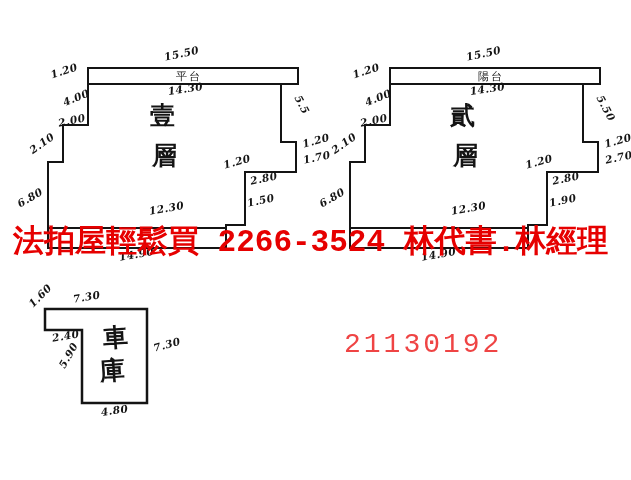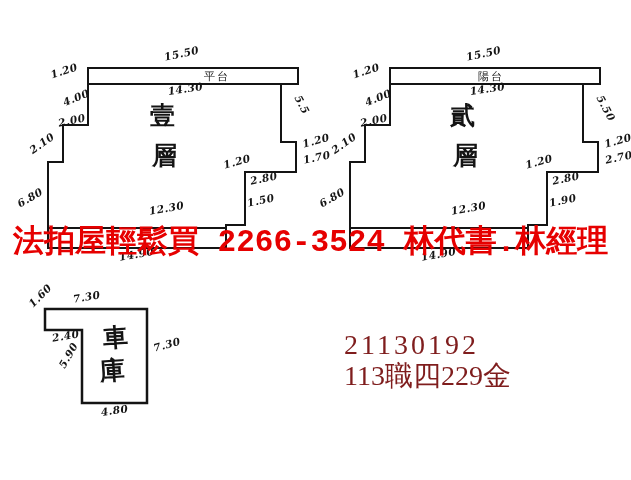--- a/index.html
+++ b/index.html
@@ -25,21 +25,21 @@
     position:absolute;font-family:"DejaVu Serif",serif;font-size:25px;
     font-weight:bold;color:#141414;line-height:1;transform:rotate(-4deg);
   }
   .banner{
     position:absolute;left:13px;top:220px;width:612px;
     font-family:"Liberation Sans",sans-serif;font-weight:bold;
     font-size:31px;color:#e60000;white-space:nowrap;letter-spacing:0px;
   }
   .footer{
     position:absolute;left:344px;top:330px;
-    font-family:Liberation Serif, serif;color:#7f1d1d;line-height:1.1;
+    font-family:Liberation Mono, monospace;color:#ef4444;line-height:1.1;
   }
   .footer .l1{font-size:28px;letter-spacing:3px;}
   .footer .l2{font-size:28px;letter-spacing:0px;}
 </style>
 </head>
 <body>
 
 <div class="canvas">
 
   <svg class="lines" width="631" height="480" viewBox="0 0 631 480">
@@ -53,21 +53,21 @@
     <rect x="390" y="68" width="210" height="16" fill="none" stroke="#141414" stroke-width="2"></rect>
 
     <path d="M390,84 L583,84 L583,142 L598,142 L598,172 L547,172 L547,225 L528,225 L528,248 L350,248 L350,162 L365,162 L365,125 L390,125 Z" fill="none" stroke="#141414" stroke-width="2"></path>
 
     <path d="M350,228 L528,228" fill="none" stroke="#141414" stroke-width="2"></path>
 
     <path d="M45,309 L147,309 L147,403 L82,403 L82,330 L45,330 Z" fill="none" stroke="#141414" stroke-width="2.5"></path>
   </svg>
 
   <span class="dim" style="left:163px;top:51px;transform:rotate(-12deg);">15.50</span>
-  <span class="cjk-small" style="left:176px;top:69px;margin-left:28px;">平台</span>
+  <span class="cjk-small" style="left:176px;top:69px;">平台</span>
   <span class="dim" style="left:167px;top:85px;transform:rotate(-8deg);">14.30</span>
   <span class="dim" style="left:49px;top:69px;transform:rotate(-18deg);">1.20</span>
   <span class="dim" style="left:61px;top:97px;transform:rotate(-22deg);">4.00</span>
   <span class="dim" style="left:57px;top:117px;transform:rotate(-12deg);">2.00</span>
   <span class="dim" style="left:27px;top:146px;transform:rotate(-35deg);">2.10</span>
   <span class="dim" style="left:15px;top:199px;transform:rotate(-30deg);">6.80</span>
   <span class="dim" style="left:303px;top:93px;transform:rotate(62deg);">5.5</span>
   <span class="dim" style="left:301px;top:138px;transform:rotate(-15deg);">1.20</span>
   <span class="dim" style="left:302px;top:154px;transform:rotate(-12deg);">1.70</span>
   <span class="dim" style="left:222px;top:159px;transform:rotate(-15deg);">1.20</span>
@@ -103,16 +103,15 @@
   <span class="dim" style="left:26px;top:301px;transform:rotate(-45deg);">1.60</span>
   <span class="dim" style="left:51px;top:332px;transform:rotate(-10deg);">2.40</span>
   <span class="dim" style="left:56px;top:364px;transform:rotate(-60deg);">5.90</span>
   <span class="dim" style="left:100px;top:406px;transform:rotate(-8deg);">4.80</span>
   <span class="dim" style="left:152px;top:342px;transform:rotate(-15deg);">7.30</span>
   <span class="garage-title" style="left:103px;top:325px;">車</span>
   <span class="garage-title" style="left:100px;top:358px;">庫</span>
 
   <div class="footer">
     <div class="l1">21130192</div>
-    <div class="l2">113職四229金</div>
   </div>
 
 </div>
 
 </body></html>

